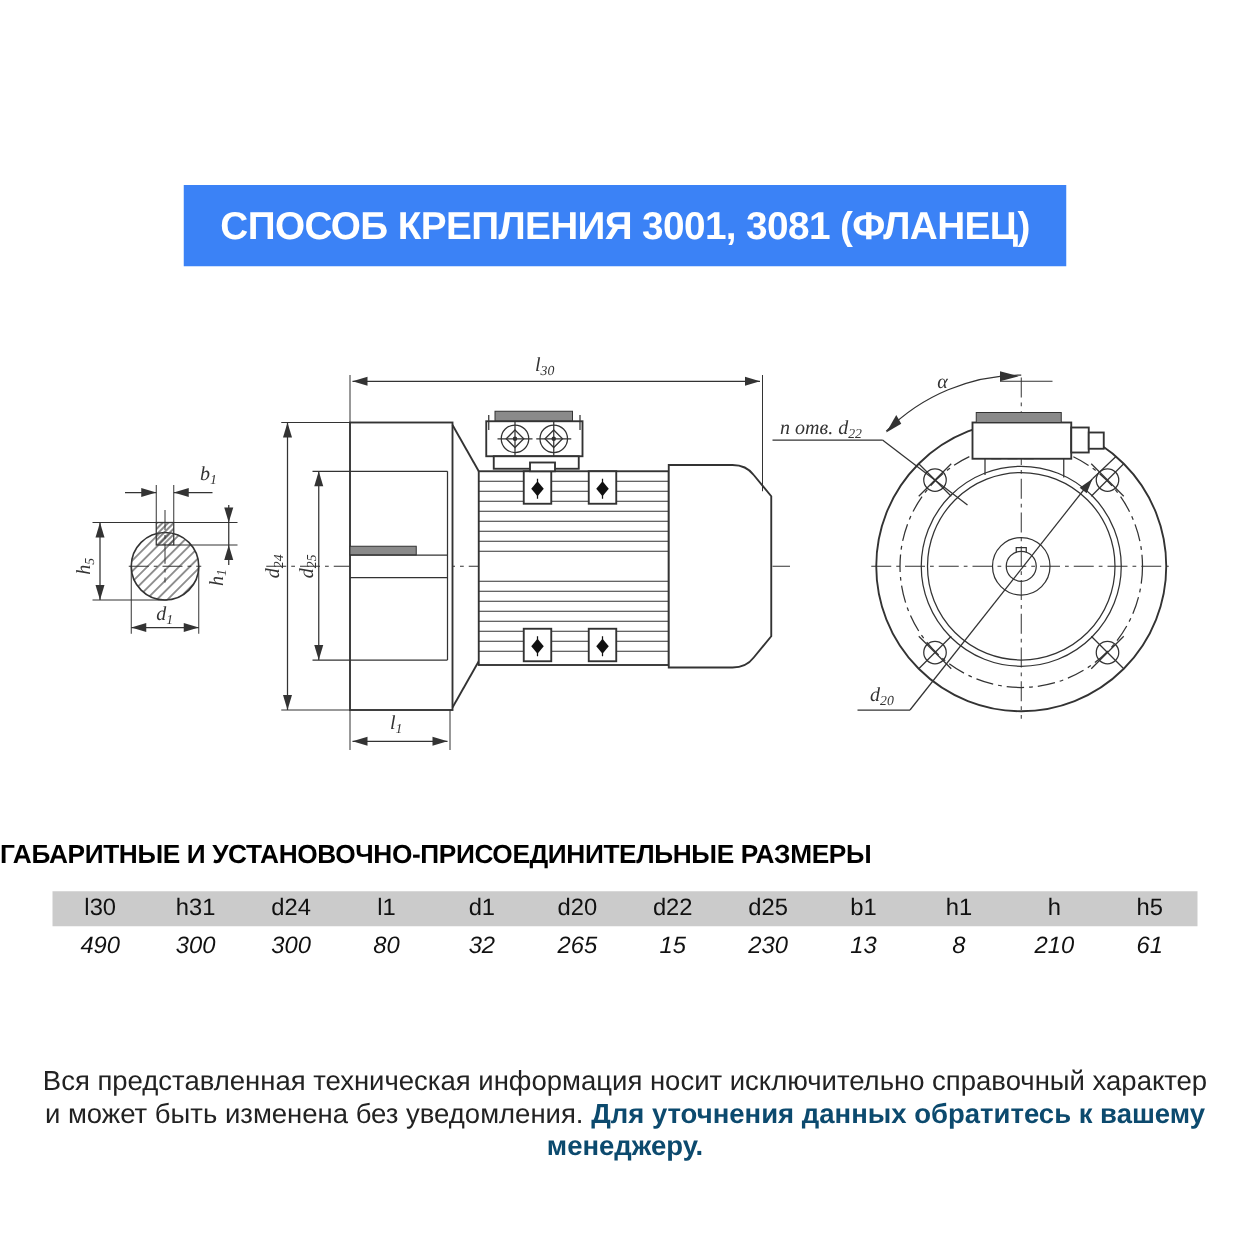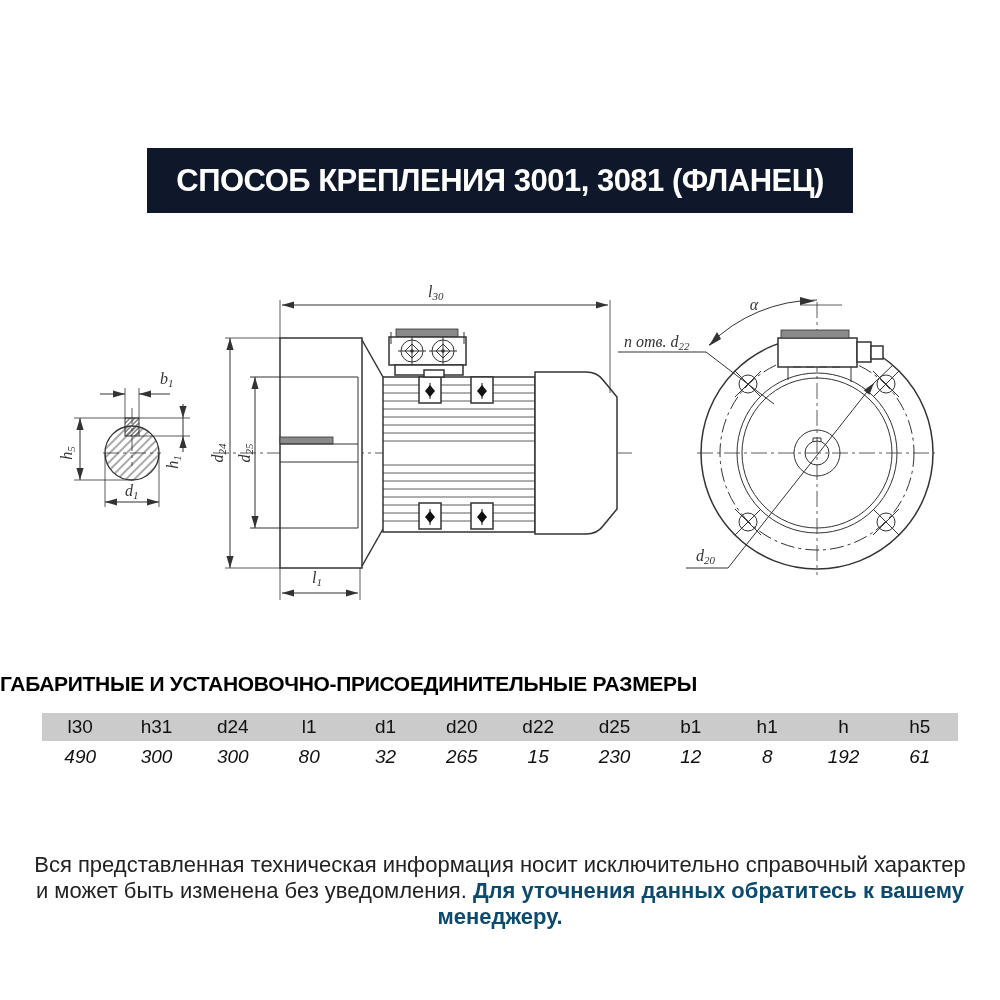--- a/index.html
+++ b/index.html
@@ -1,17 +1,17 @@
 <!DOCTYPE html>
 <html><head>
 <meta charset="utf-8">
 <style>
   html,body{margin:0;padding:0;background:#fff;}
   body{width:1000px;height:1000px;position:relative;font-family:"Liberation Sans",sans-serif;color:#111;}
-  .banner{position:absolute;left:147px;top:148px;width:706px;height:65px;background:#0f172a;
+  .banner{position:absolute;left:147px;top:148px;width:706px;height:65px;background:#3b82f6;
           display:flex;align-items:center;justify-content:center;}
   .banner-text{color:#fff;font-weight:bold;font-size:31px;letter-spacing:-.5px;white-space:nowrap;}
   .drawing{position:absolute;left:0;top:270px;width:1000px;height:380px;}
   .section-title{position:absolute;left:0;top:672px;width:1000px;text-align:left;
                  font-weight:bold;font-size:21px;letter-spacing:-.3px;color:#000;}
   .dim-table{position:absolute;left:42px;top:713px;width:916px;font-size:19px;}
   .trow{display:grid;grid-template-columns:repeat(12,1fr);}
   .trow.head{background:#cbcbcb;}
   .trow.head .cell{height:28px;line-height:28px;}
   .trow.vals .cell{height:31px;line-height:31px;font-style:italic;}
@@ -274,23 +274,23 @@
   </div>
   <div class="trow vals">
     <div class="cell">490</div>
     <div class="cell">300</div>
     <div class="cell">300</div>
     <div class="cell">80</div>
     <div class="cell">32</div>
     <div class="cell">265</div>
     <div class="cell">15</div>
     <div class="cell">230</div>
-    <div class="cell">12</div>
+    <div class="cell">13</div>
     <div class="cell">8</div>
-    <div class="cell">192</div>
+    <div class="cell">210</div>
     <div class="cell">61</div>
   </div>
 </div>
 
 <div class="disclaimer">
   <span>Вся представленная техническая информация носит исключительно справочный характер</span><br>
   <span>и может быть изменена без уведомления.</span>
   <b>Для уточнения данных обратитесь к вашему менеджеру.</b>
 </div>
 

